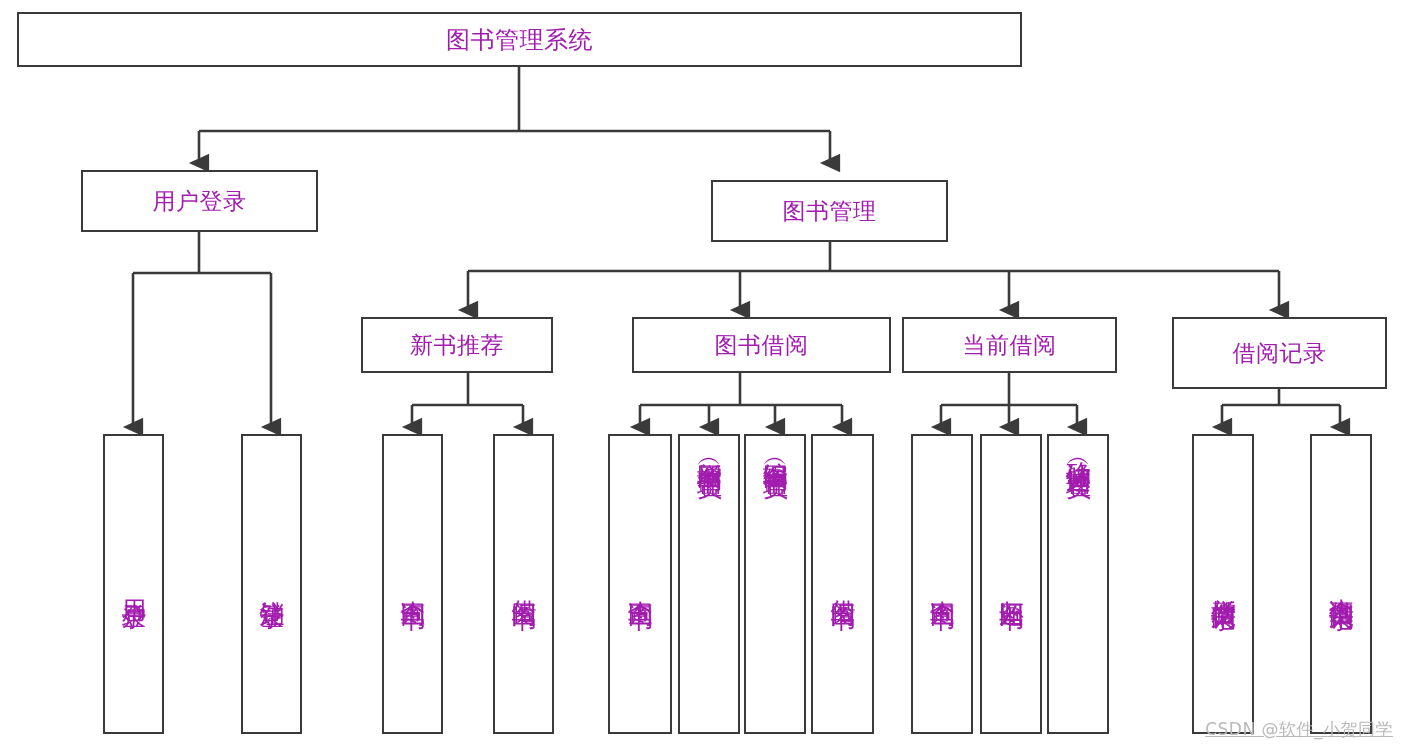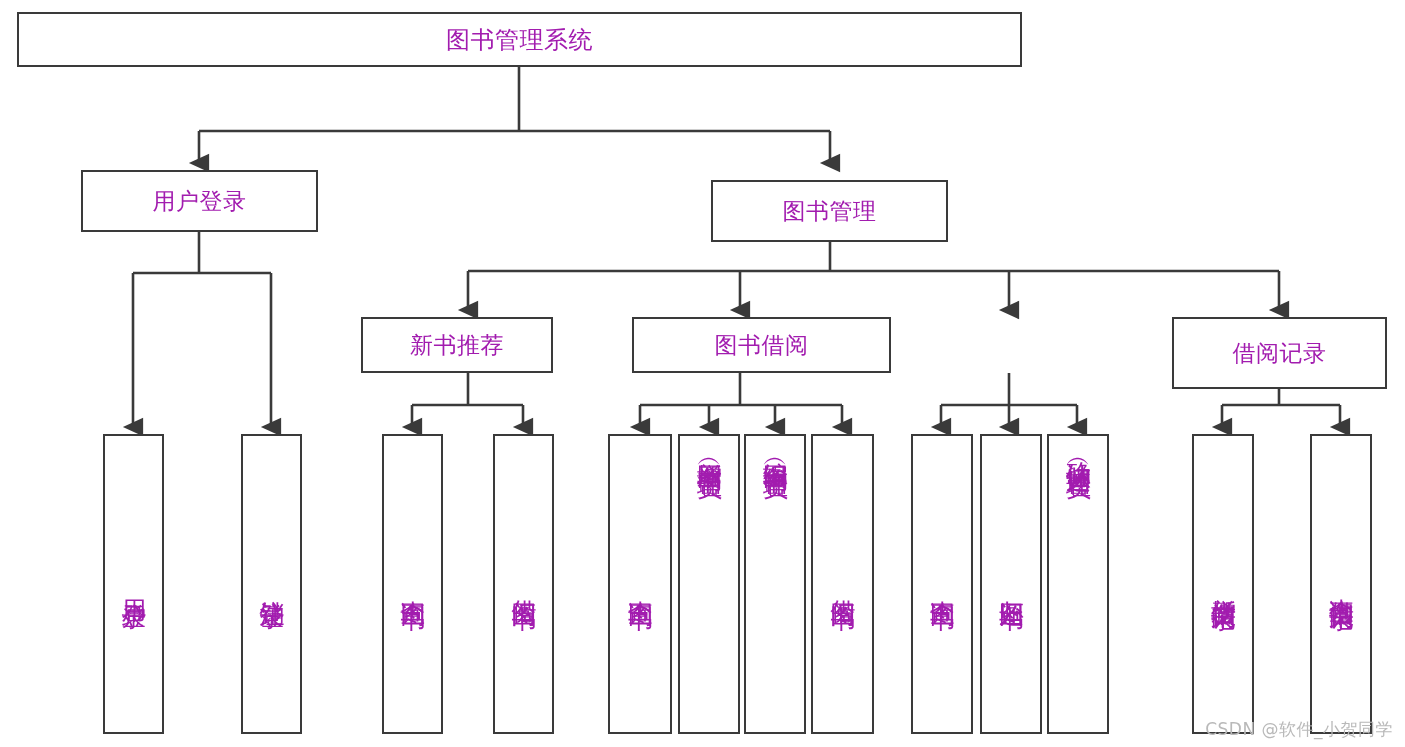--- a/index.html
+++ b/index.html
@@ -64,20 +64,21 @@
   }
   #watermark {
     position: absolute;
     right: 12px;
     bottom: 6px;
     font-size: 17px;
     color: #b9b9b9;
     letter-spacing: 0.5px;
     white-space: nowrap;
     user-select: none;
+    text-decoration: underline;
   }
 </style>
 </head>
 <body>
 
 <div id="diagram-root">
 
   <svg id="connector-layer" viewBox="0 0 1405 747" width="1405" height="747" xmlns="http://www.w3.org/2000/svg">
     <defs>
       <marker id="arrow" markerWidth="9" markerHeight="9" refX="4.2" refY="4.5" orient="auto" markerUnits="strokeWidth">
@@ -138,20 +139,23 @@
   <div class="node node-h" style="left:711px; top:180px; width:237px; height:62px;">
     <span>图书管理</span>
   </div>
 
   <div class="node node-h" style="left:361px; top:317px; width:192px; height:56px;">
     <span>新书推荐</span>
   </div>
   <div class="node node-h" style="left:632px; top:317px; width:259px; height:56px;">
     <span>图书借阅</span>
   </div>
+  <div class="node node-h" style="left:902px; top:317px; width:215px; height:56px;">
+    <span>当前借阅</span>
+  </div>
   <div class="node node-h" style="left:1172px; top:317px; width:215px; height:72px;">
     <span>借阅记录</span>
   </div>
 
   <div class="node node-v mid" style="left:103px; top:434px; width:61px; height:300px;">
     <span class="vtext">用户登录</span>
   </div>
   <div class="node node-v mid" style="left:241px; top:434px; width:61px; height:300px;">
     <span class="vtext">注销登录</span>
   </div>

